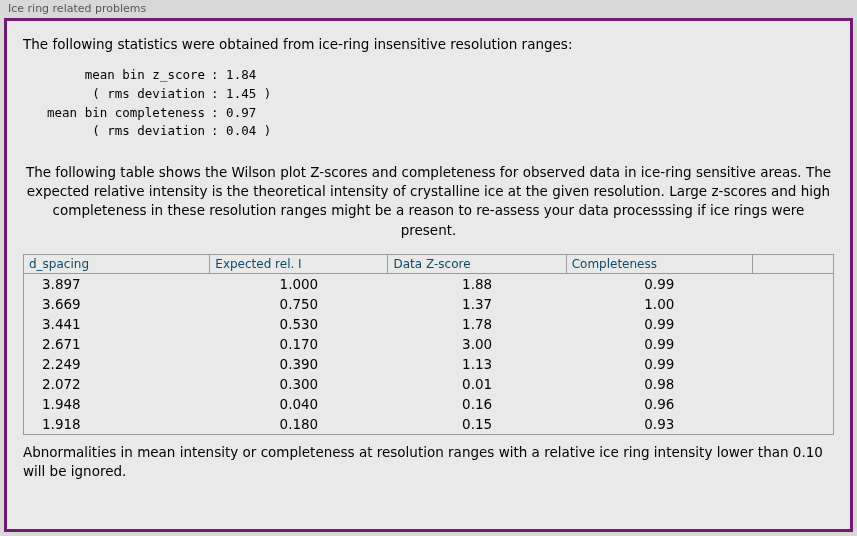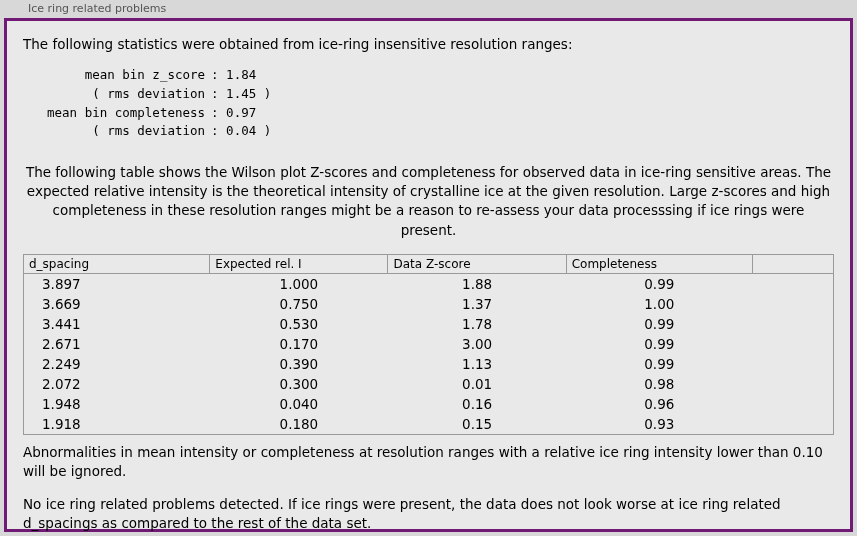--- a/index.html
+++ b/index.html
@@ -13,21 +13,20 @@
     font-family: "DejaVu Sans", sans-serif;
     font-size: 13px;
     color: #000;
     overflow: hidden;
   }
   #app {
     position: relative;
     width: 770px;
     height: 536px;
     box-sizing: border-box;
-    padding-left: 20px;
   }
   .titlebar {
     height: 18px;
     padding: 2px 0 0 8px;
     font-size: 11px;
     color: #555;
     background: #d8d8d8;
     box-sizing: border-box;
   }
   .panel {
@@ -85,21 +84,21 @@
     table-layout: fixed;
   }
   table.data th {
     font-weight: normal;
     font-size: 12px;
     text-align: left;
     padding: 2px 4px 2px 5px;
     border-right: 1px solid #9a9a9a;
     border-bottom: 1px solid #9a9a9a;
     background: #e9e9e9;
-    color: #000000;
+    color: #0c4a6e;
   }
   table.data th:last-child {
     border-right: none;
   }
   table.data td {
     font-size: 13.5px;
     text-align: center;
     padding: 2px 4px;
     border: none;
     background: #e9e9e9;
@@ -225,17 +224,16 @@
           <td>0.180</td>
           <td>0.15</td>
           <td>0.93</td>
           <td></td>
         </tr>
       </tbody>
     </table>
 
     <div class="foot">
       <p>Abnormalities in mean intensity or completeness at resolution ranges with a relative ice ring intensity lower than 0.10 will be ignored.</p>
-      <p>No ice ring related problems detected. If ice rings were present, the data does not look worse at ice ring related d_spacings as compared to the rest of the data set.</p>
     </div>
 
   </div>
 </div>
 
 </body></html>

